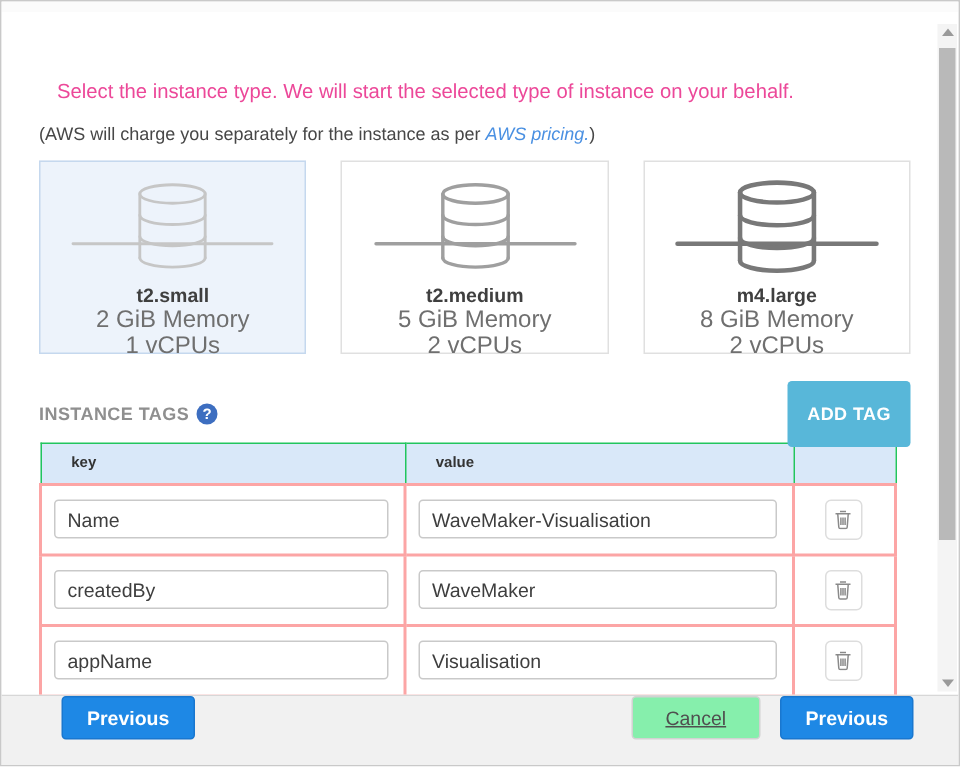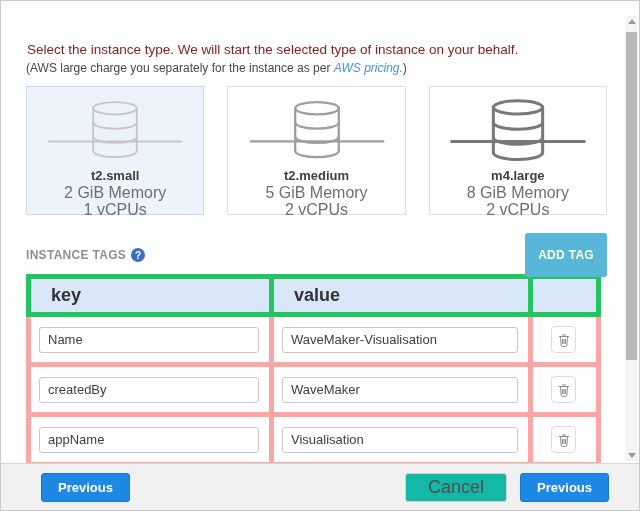--- a/index.html
+++ b/index.html
@@ -26,21 +26,21 @@
     padding:0 20px 0 27px;
   }
   .modal-title { font-size:15px; font-weight:bold; color:#3a3a3a; }
   .close-btn {
     margin-left:auto; color:#6f6f6f; font-size:15px; line-height:1;
     cursor:pointer; padding:2px; user-select:none;
   }
   .modal-body { position:relative; flex:1 1 auto; overflow:hidden; background:#fff; }
   .content { padding:32px 32px 0 25px; }
 
-  .intro-line1 { font-size:13.5px; color:#7f1d1d; margin:1px; line-height:17px; }
+  .intro-line1 { font-size:13.5px; color:#ec4899; margin:12px; line-height:17px; }
   .intro-line2 { font-size:12px; color:#474747; margin:2px 0 0 0; line-height:16px; }
   .link { color:#4a90e2; cursor:pointer; text-decoration:none;font-style:italic; }
 
   .cards { display:flex; gap:23px; margin-top:10px;justify-content:flex-end; }
   .card {
     flex:1 1 0; height:129px;
     border:1px solid #e0e0e0; background:#fff;
     text-align:center; padding-top:9px; cursor:pointer;
   }
   .card.selected { background:#edf3fb; border-color:#c5d8ee; }
@@ -72,26 +72,26 @@
   .tags-table {
     margin-top:5px; width:570px;
     border-collapse:collapse; table-layout:fixed;
     border:1px solid #e3e3e3;
   }
   .tags-table col.c-key { width:243px; }
   .tags-table col.c-val { width:259px; }
   .tags-table col.c-act { width:68px; }
   .tags-table th {
     background:#d9e8f9; color:#333;
-    font-size:18px; font-weight:bold; text-align:left;
+    font-size:10px; font-weight:bold; text-align:left;
     padding:6px 0 6px 20px; height:27px;
-    border:5px solid #22c55e;
+    border:1px solid #22c55e;
   }
   .tags-table td {
-    border:5px solid #fca5a5; background:#fff;
+    border:2px solid #fca5a5; background:#fff;
     padding:9px 10px 9px 8px; height:45px;margin-left:20px;
   }
   .tag-input {
     width:100%; height:26px;
     border:1px solid #c9c9c9; border-radius:3px;
     font-size:13px; color:#3e3e3e; padding:0 8px;
     font-family:"Liberation Sans", sans-serif;
     outline:none; background:#fff;
   }
   .act-cell { text-align:center; }
@@ -121,50 +121,51 @@
     border-top:5px solid #9a9a9a;
   }
   .sb-thumb {
     position:absolute; top:16px; left:1px; right:1px; height:328px;
     background:#b9b9b9; cursor:grab;
   }
 
   .modal-footer {
     height:47px; flex:0 0 auto;
     background:#f1f1f1; border-top:1px solid #d7d7d7;
-    display:flex; align-items:center;
+    display:flex; 
     padding:0 30px 0 40px;
   }
   .btn {
     height:29px; font-size:13px; border-radius:3px; cursor:pointer;
     font-family:"Liberation Sans", sans-serif;
   }
   .btn-primary {
     background:#1e88e5; color:#fff; font-weight:bold;
     border:1px solid #1977cf; padding:0 16px;
   }
   .btn-cancel {
-    background:#14b8a6; color:#4f4f4f; font-weight:normal;
-    border:1px solid #d2d2d2; padding:0 22px; font-size:18px;
+    background:#86efac; color:#4f4f4f; font-weight:normal;
+    border:1px solid #d2d2d2; padding:0 22px; font-size:13px;
     margin-left:auto;
+    text-decoration:underline;
   }
   .btn-configure { margin-left:13px; }
 </style>
 </head>
 <body>
 
 <div class="modal">
   <div class="top-strip"></div>
 
 
   <div class="modal-body">
     <div class="content">
 
       <p class="intro-line1">Select the instance type. We will start the selected type of instance on your behalf.</p>
-      <p class="intro-line2"><span>(AWS large charge you separately for the instance as per </span><a class="link">AWS pricing.</a><span>)</span></p>
+      <p class="intro-line2"><span>(AWS will charge you separately for the instance as per </span><a class="link">AWS pricing.</a><span>)</span></p>
 
       <div class="cards">
 
         <div class="card card1 selected">
           <svg width="160" height="72" viewBox="0 0 160 76">
             <g class="db" fill="none" stroke-linecap="round" stroke="#c6c6c6">
               <line x1="10" y1="48" x2="150" y2="48"></line>
               <ellipse cx="80" cy="13" rx="23" ry="6.5"></ellipse>
               <line x1="57" y1="13" x2="57" y2="58"></line>
               <line x1="103" y1="13" x2="103" y2="58"></line>

